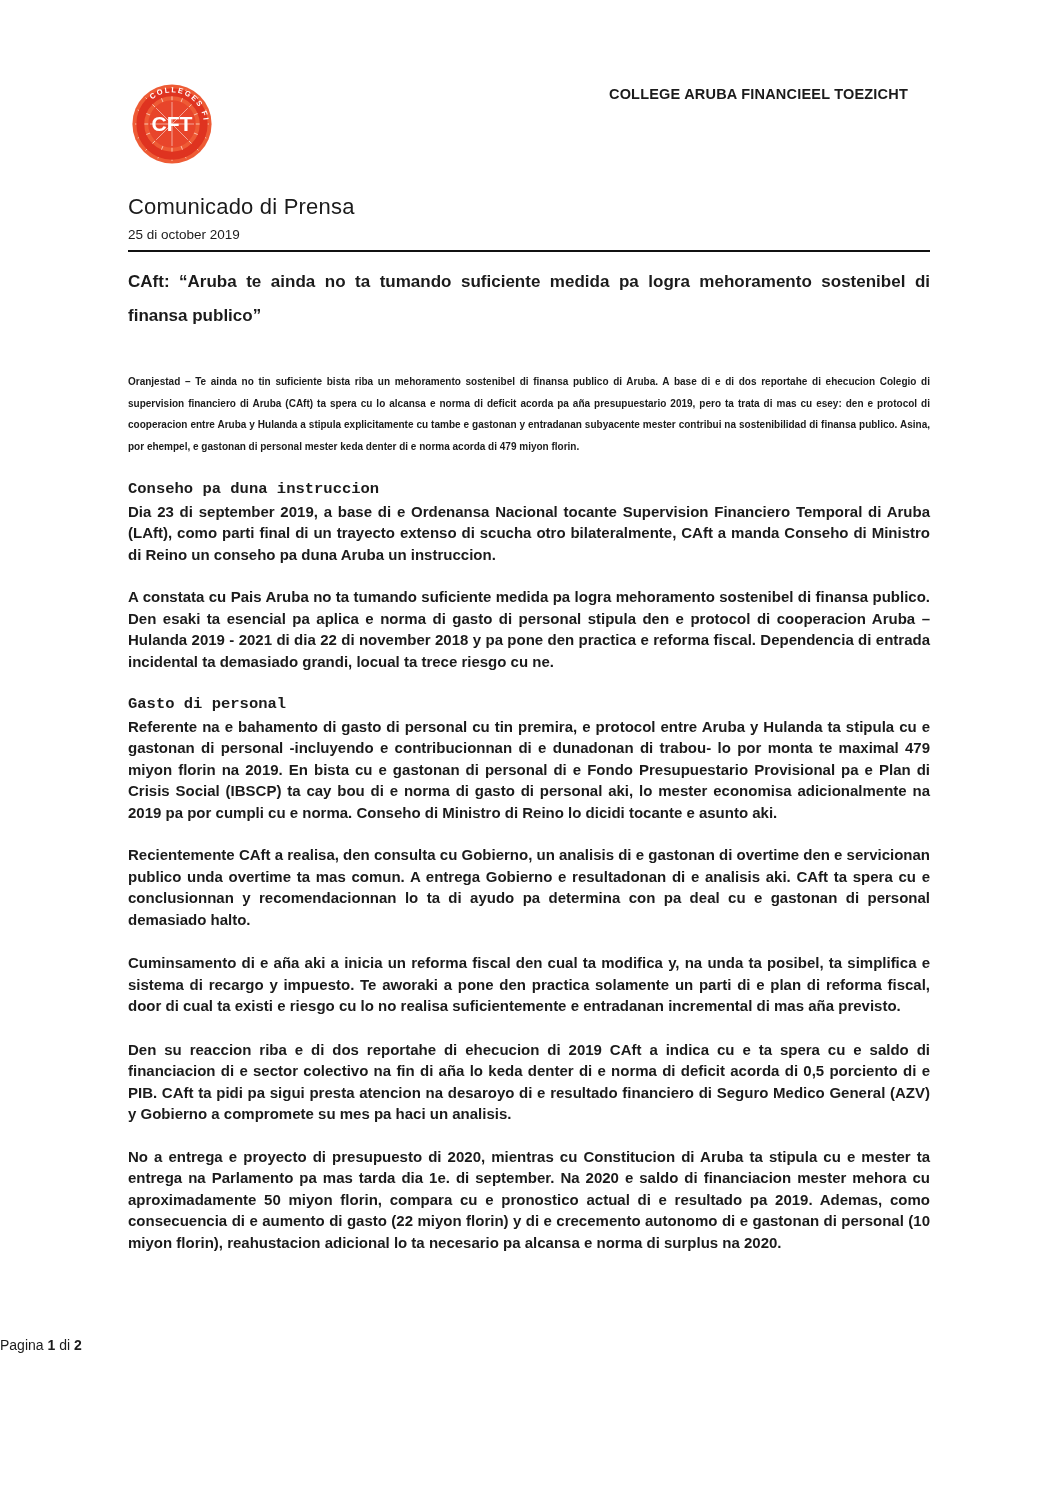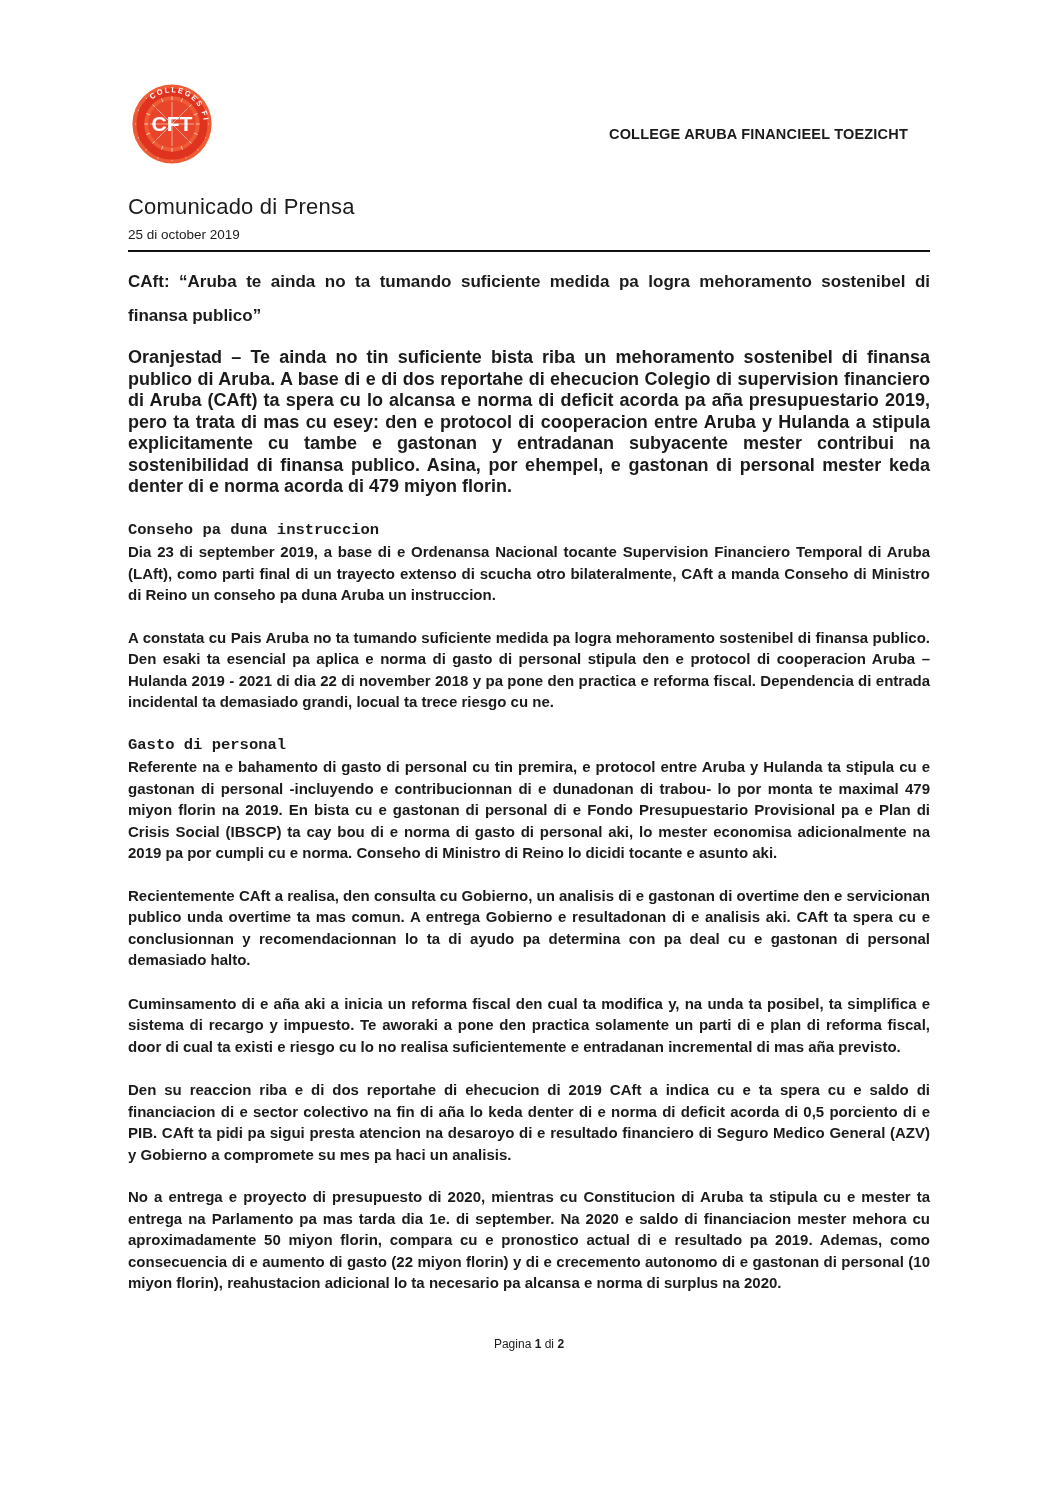--- a/index.html
+++ b/index.html
@@ -22,21 +22,20 @@
   .logo-wrap { width:100px; flex:0 0 auto; }
   .org-title {
     flex:1 1 auto;
     text-align:right;
     font-weight:bold;
     font-size:14.5px;
     letter-spacing:0.2px;
     padding-top:6px;
     padding-right:22px;
     white-space:nowrap;
-    margin-top:40px;
   }
   .contact {
     flex:0 0 auto;
     border-left:5px solid #2a2a2a;
     padding-left:14px;
     min-height:128px;
     font-size:14px;
     line-height:19px;
   }
   .contact .gap { height:14px; }
@@ -59,22 +58,22 @@
     height:0;
   }
   .headline {
     margin-top:13px;
     font-size:17px;
     font-weight:bold;
     line-height:34px;
     text-align:justify;
   }
   .intro {
-    margin-top:14px;
-    font-size:18px;
+    margin-top:38px;
+    font-size:10px;
     font-weight:bold;
     line-height:21.5px;
     text-align:justify;
   }
   .doc-section { margin-top:22px; }
   .doc-section h3 {
     margin:0;
     font-size:15.5px;
     font-weight:bold;
     line-height:21.5px;
@@ -87,22 +86,22 @@
     text-align:justify;
     font-weight:bold;
   }
   .doc-section p:last-child { margin-bottom:0; }
 
   
   .footer {
     position:absolute;
     top:1337px;
     left:0; right:0;
-    text-align:center;
-    font-size:12px;
+    text-align:left;
+    font-size:14px;
   }
   .footer b { font-weight:bold; }
 </style>
 </head>
 <body>
 
 <div class="page">
   <div class="content">
 
     <div class="header">

